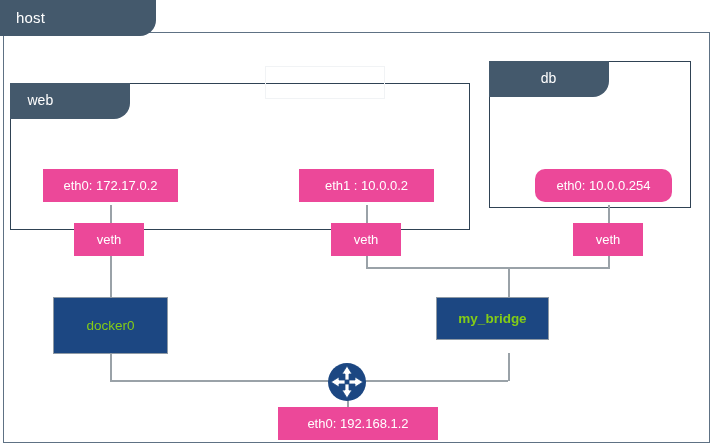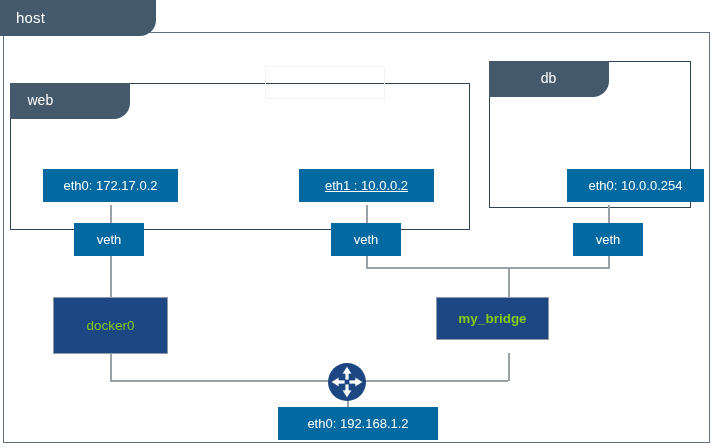--- a/index.html
+++ b/index.html
@@ -94,21 +94,21 @@
   .line {
     position: absolute;
     background: #9aa2a8;
   }
   .vline { width: 1.5px; }
   .hline { height: 1.5px; }
 
   
   .iface-box {
     position: absolute;
-    background: #0369a1;
+    background: #ec4899;
     color: #ffffff;
     font-size: 13px;
     display: flex;
     align-items: center;
     justify-content: center;
     box-sizing: border-box;
     white-space: nowrap;
   }
 
   
@@ -173,25 +173,25 @@
   <div class="line vline" style="left:508px; top:353px; height:28px;"></div>
 
   <div class="line hline" style="left:110px; top:380px; width:398px;"></div>
 
   <div class="line vline" style="left:347px; top:380px; height:28px;"></div>
 
   <div class="iface-box" style="left:43px; top:169px; width:135px; height:33px;">
     <span>eth0: 172.17.0.2</span>
   </div>
 
-  <div class="iface-box" style="left:299px; top:169px; width:135px; height:33px;text-decoration:underline;">
+  <div class="iface-box" style="left:299px; top:169px; width:135px; height:33px;">
     <span>eth1 : 10.0.0.2</span>
   </div>
 
-  <div class="iface-box" style="left:567px; top:169px; width:137px; height:33px;">
+  <div class="iface-box" style="left:535px; top:169px; width:137px; height:33px;border-radius:10px;">
     <span>eth0: 10.0.0.254</span>
   </div>
 
   <div class="iface-box" style="left:278px; top:407px; width:160px; height:33px;">
     <span>eth0: 192.168.1.2</span>
   </div>
 
   <div class="iface-box" style="left:74px; top:223px; width:70px; height:33px;">
     <span>veth</span>
   </div>

